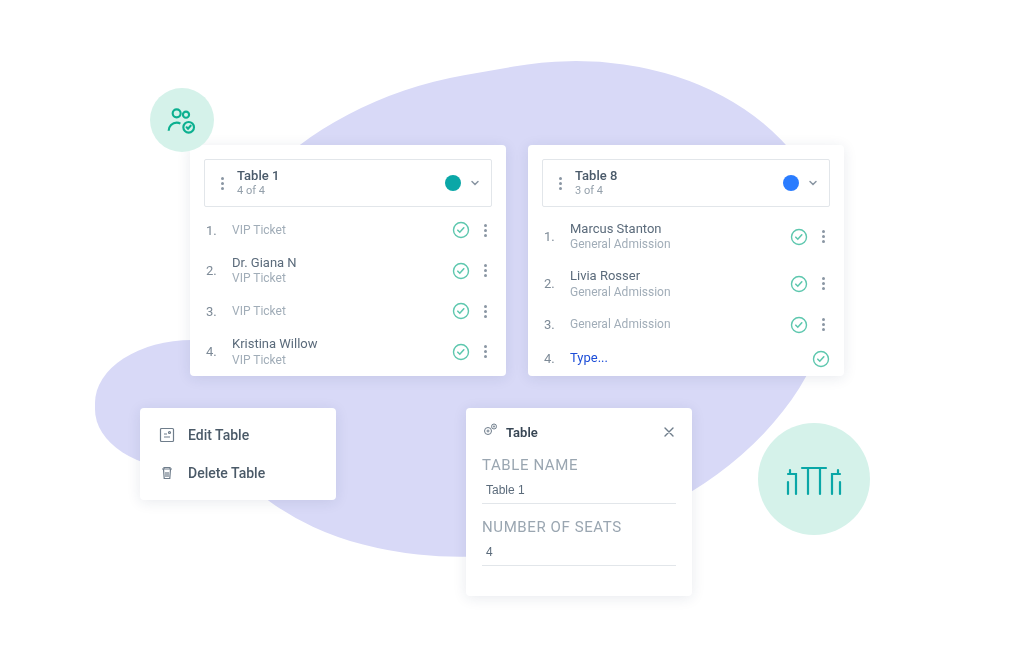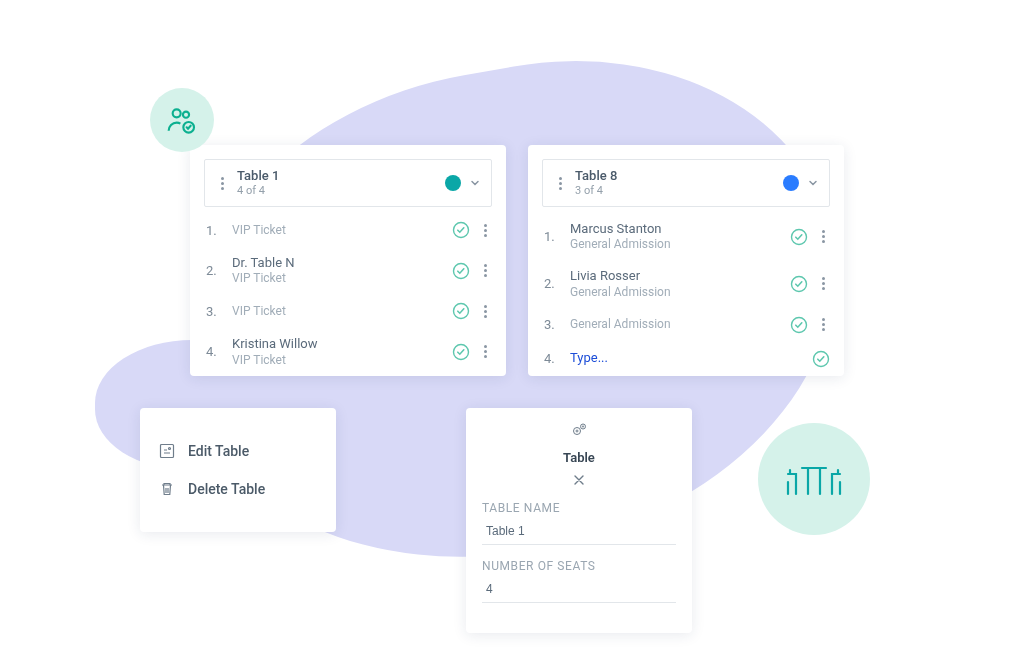--- a/index.html
+++ b/index.html
@@ -103,47 +103,46 @@
     .row-menu {
       display: flex; flex-direction: column; gap: 2px;
       cursor: pointer;
       width: 14px; align-items: center;
     }
     .row-menu span { width: 3px; height: 3px; background: #8a96a3; border-radius: 50%; }
 
     .context-menu {
       left: 140px; top: 408px;
       width: 196px;
-      padding: 24px 0;
+      padding: 8px 0;
     }
     .cm-item {
       display: flex; align-items: center;
       gap: 12px;
       padding: 10px 18px;
       cursor: pointer;
       color: #4b5a68;
       font-size: 14px;
       font-weight: 500;
     }
     .cm-icon { width: 18px; height: 18px; display: flex; align-items: center; justify-content: center; }
 
     .panel {
       left: 466px; top: 408px;
       width: 226px;
       padding: 14px 16px 16px 16px;
     }
     .panel-header {
       display: flex; align-items: center; gap: 8px;
       margin-bottom: 14px;
-      flex-direction: column;
     }
     .panel-title { flex: 1; font-size: 13px; color: #384654; font-weight: 600; }
     .close { width: 14px; height: 14px; display: flex; align-items: center; justify-content: center; cursor: pointer; }
     .panel-label {
-      font-size: 12px; letter-spacing: 0.6px; color: #9aa6b1;
+      font-size: 15px; letter-spacing: 0.6px; color: #9aa6b1;
       margin-bottom: 5px;
     }
     .panel-input {
       width: 100%;
       border: none;
       border-bottom: 1px solid #e2e6ea;
       padding: 4px 2px 6px 4px;
       font-size: 12px;
       color: #5b6b7b;
       outline: none;
@@ -217,21 +216,21 @@
         </div>
         <div class="row-menu">
           <span></span>
           <span></span>
           <span></span>
         </div>
       </div>
       <div class="seat">
         <div class="seat-num">2.</div>
         <div class="seat-info">
-          <div class="seat-name">Dr. Table N</div>
+          <div class="seat-name">Dr. Giana N</div>
           <div class="seat-type">VIP Ticket</div>
         </div>
         <div class="check">
           <svg width="18" height="18" viewBox="0 0 18 18">
             <circle cx="9" cy="9" r="7.5" fill="none" stroke="#5dc7ae" stroke-width="1.4"></circle>
             <path d="M5.8 9.2l2 2 4-4.4" fill="none" stroke="#5dc7ae" stroke-width="1.6" stroke-linecap="round"></path>
           </svg>
         </div>
         <div class="row-menu">
           <span></span>

